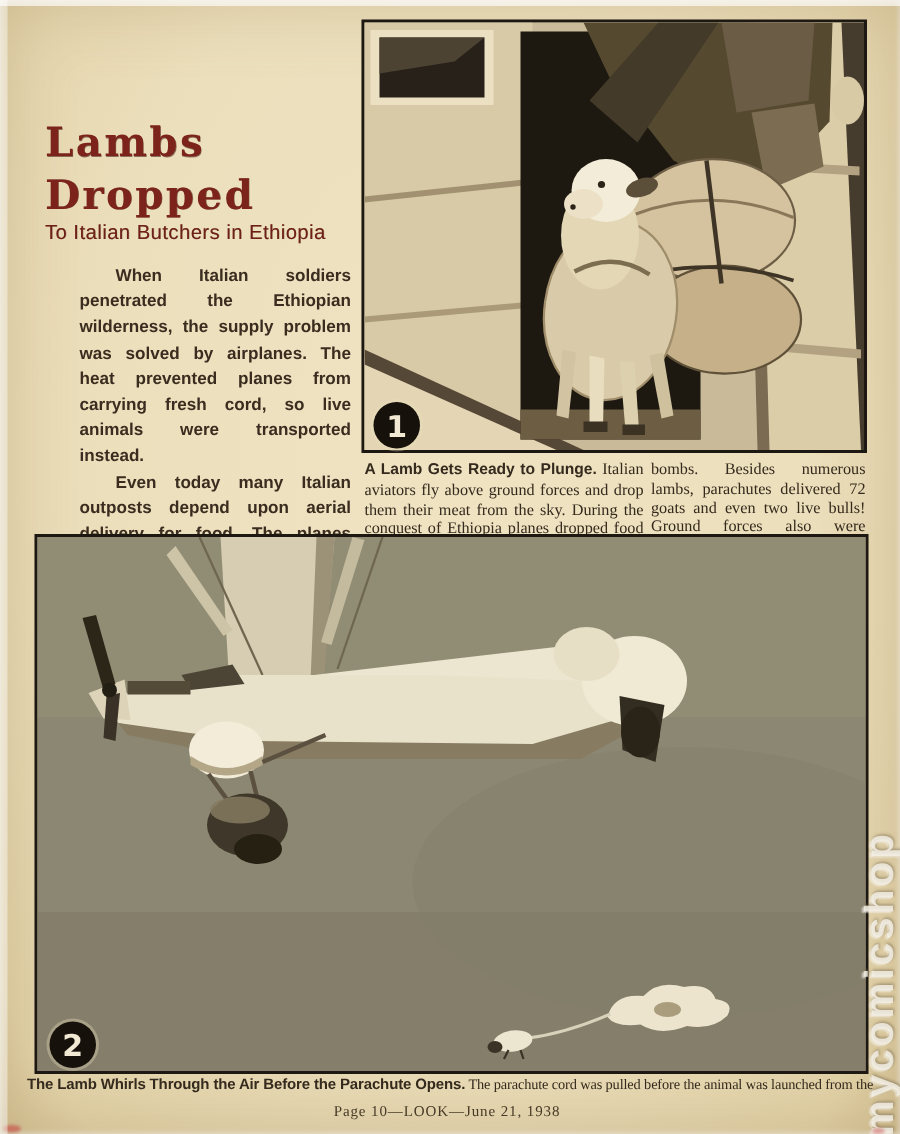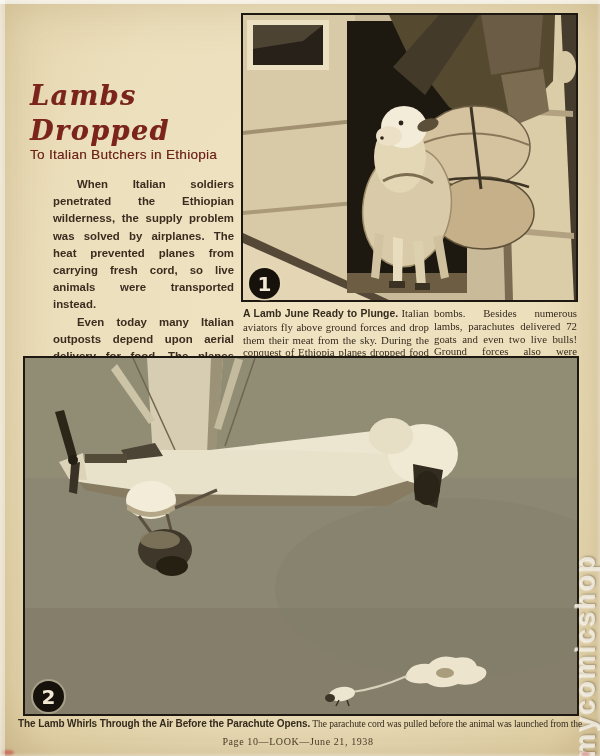--- a/index.html
+++ b/index.html
@@ -9,21 +9,21 @@
       radial-gradient(ellipse at 50% 40%, #f0e3c2 0%, #ecdfbc 55%, #e2d2a8 90%, #d7c598 100%);
     box-shadow: inset 0 0 50px rgba(140,112,66,.28), inset 0 0 4px rgba(255,255,255,.9);
     font-family:"Liberation Sans", sans-serif;
   }
   .page::before{content:"";position:absolute;left:0;top:0;right:0;height:4px;
     background:rgba(255,255,255,.65);pointer-events:none;}
   .page::after{content:"";position:absolute;left:0;top:0;bottom:0;width:5px;
     background:rgba(255,255,255,.45);pointer-events:none;}
 
   .headline{position:absolute;left:30px;top:60px;width:220px;
-    font-family:"DejaVu Serif", serif;font-style:italic;font-weight:bold;
+    font-family:"DejaVu Serif", serif;font-weight:bold;
     font-size:27px;line-height:35px;letter-spacing:1.5px;color:#7c241b;
     text-shadow:.4px .4px 0 rgba(60,20,10,.55);}
   .subtitle{position:absolute;left:30px;top:136px;width:230px;
     font-weight:normal;font-size:13.5px;letter-spacing:.3px;color:#6e2018;
     text-shadow:.3px .3px 0 rgba(60,20,10,.4);}
 
   .bodycol{position:absolute;left:53px;top:176px;width:181px;
     font-weight:bold;font-size:11.4px;line-height:17.2px;color:#3a2d20;
     text-align:justify;}
   .bodycol p{margin:0;text-indent:24px;}
@@ -134,21 +134,21 @@
         <ellipse cx="146" cy="121" rx="13" ry="10" fill="#ece1c6"></ellipse>
         <circle cx="158" cy="108" r="2.4" fill="#2c2418"></circle>
         <circle cx="139" cy="123" r="1.8" fill="#2c2418"></circle>
         <ellipse cx="185" cy="110" rx="11" ry="6" fill="#5c4f3a" transform="rotate(-18 185 110)"></ellipse>
         <path d="M140,166 Q166,152 190,168" stroke="#7c6c50" stroke-width="3" fill="none"></path>
       </g>
     </svg>
     <div class="badge badge1">1</div>
   </figure>
 
-  <p class="caption cap1-left" style="margin:0"><strong class="lead">A Lamb June Ready to Plunge.</strong> <span>Italian aviators fly above ground forces and drop them their meat from the sky. During the conquest of Ethiopia planes dropped food as well as</span></p>
+  <p class="caption cap1-left" style="margin:0"><strong class="lead">A Lamb Gets Ready to Plunge.</strong> <span>Italian aviators fly above ground forces and drop them their meat from the sky. During the conquest of Ethiopia planes dropped food as well as</span></p>
 
   <p class="caption cap1-right" style="margin:0">bombs. Besides numerous lambs, parachutes delivered 72 goats and even two live bulls! Ground forces also were supplied with ammunition and water by Italian airmen.</p>
 
   <figure class="photo photo2" style="margin:0">
     <svg width="552" height="356" viewBox="0 0 552 356">
       <rect x="0" y="0" width="552" height="356" fill="#8c8772"></rect>
       <rect x="0" y="0" width="552" height="120" fill="#959076" opacity=".55"></rect>
       <rect x="0" y="250" width="552" height="106" fill="#7b7663" opacity=".5"></rect>
       <ellipse cx="430" cy="230" rx="180" ry="90" fill="#837e6a" opacity=".45"></ellipse>
 

